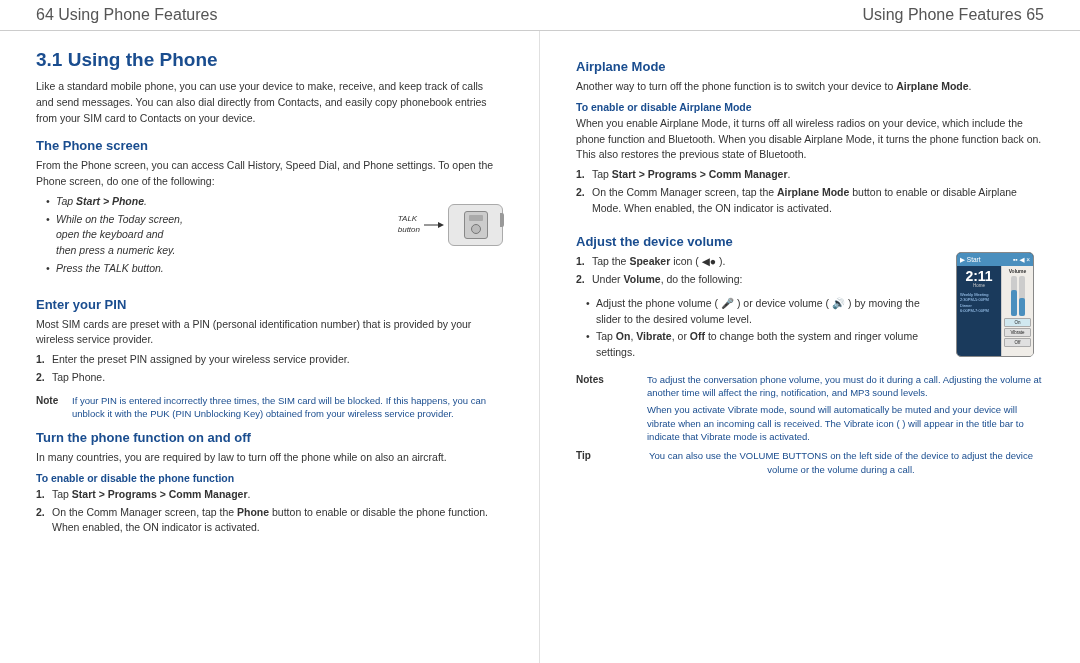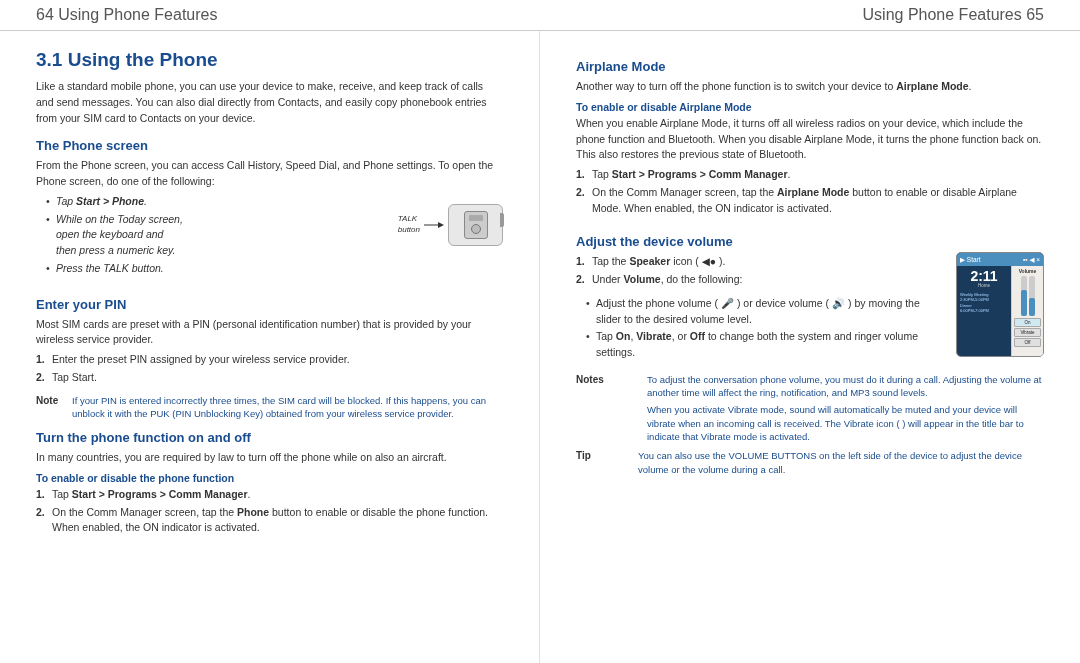--- a/index.html
+++ b/index.html
@@ -122,20 +122,21 @@
       font-size: 9.5px;
       color: #1a4d8f;
       line-height: 1.4;
       flex: 1;
     }
     .tip-content {
       font-size: 9.5px;
       color: #1a4d8f;
       line-height: 1.4;
       flex: 1;
+      text-align: center;
     }
     .subsection-title {
       font-size: 10.5px;
       font-weight: bold;
       color: #1a4d8f;
       margin-bottom: 3px;
       margin-top: 6px;
     }
     strong {
       font-weight: bold;
@@ -192,21 +193,21 @@
             <div style="position:absolute; right:-2px; top:8px; width:4px; height:14px; background:#999; border-radius:0 2px 2px 0;"></div>
           </div>
         </div>
       </div>
     </div>
 
     <h2 class="section-title">Enter your PIN</h2>
     <p class="section-text">Most SIM cards are preset with a PIN (personal identification number) that is provided by your wireless service provider.</p>
     <ol class="numbered-list">
       <li>Enter the preset PIN assigned by your wireless service provider.</li>
-      <li>Tap Start.</li>
+      <li>Tap Phone.</li>
     </ol>
     <div class="note-box">
       <span class="note-label">Note</span>
       <span class="note-content">If your PIN is entered incorrectly three times, the SIM card will be blocked. If this happens, you can unblock it with the PUK (PIN Unblocking Key) obtained from your wireless service provider.</span>
     </div>
 
     <h2 class="section-title">Turn the phone function on and off</h2>
     <p class="section-text">In many countries, you are required by law to turn off the phone while on also an aircraft.</p>
     <p class="subsection-title">To enable or disable the phone function</p>
     <ol class="numbered-list">
@@ -234,21 +235,21 @@
           <li>Tap the <strong>Speaker</strong> icon ( ◀● ).</li>
           <li>Under <strong>Volume</strong>, do the following:</li>
         </ol>
         <ul class="bullet-list">
           <li>Adjust the phone volume ( 🎤 ) or device volume ( 🔊 ) by moving the slider to the desired volume level.</li>
           <li>Tap <strong>On</strong>, <strong>Vibrate</strong>, or <strong>Off</strong> to change both the system and ringer volume settings.</li>
         </ul>
       </div>
 
       <div style="width:88px; min-width:88px; margin-top:28px;">
-        <div style="border:1.5px solid #888; border-radius:5px; overflow:hidden; background:#333; width:88px;">
+        <div style="border:1.5px solid #888; border-radius:5px; overflow:hidden; background:#333; width:78px;">
 
           <div style="background:#4a8fbe; height:13px; display:flex; align-items:center; padding:0 3px; font-size:6.5px; color:#fff; justify-content:space-between;">
             <span>▶ Start</span>
             <span>▪▪ ◀ ×</span>
           </div>
 
           <div style="display:flex; background:#f2f0e8; min-height:90px;">
 
             <div style="flex:1; padding:3px 2px; background:#1a3a5c;">
               <div style="font-size:14px; font-weight:bold; color:#fff; text-align:center; line-height:1;">2:11</div>

